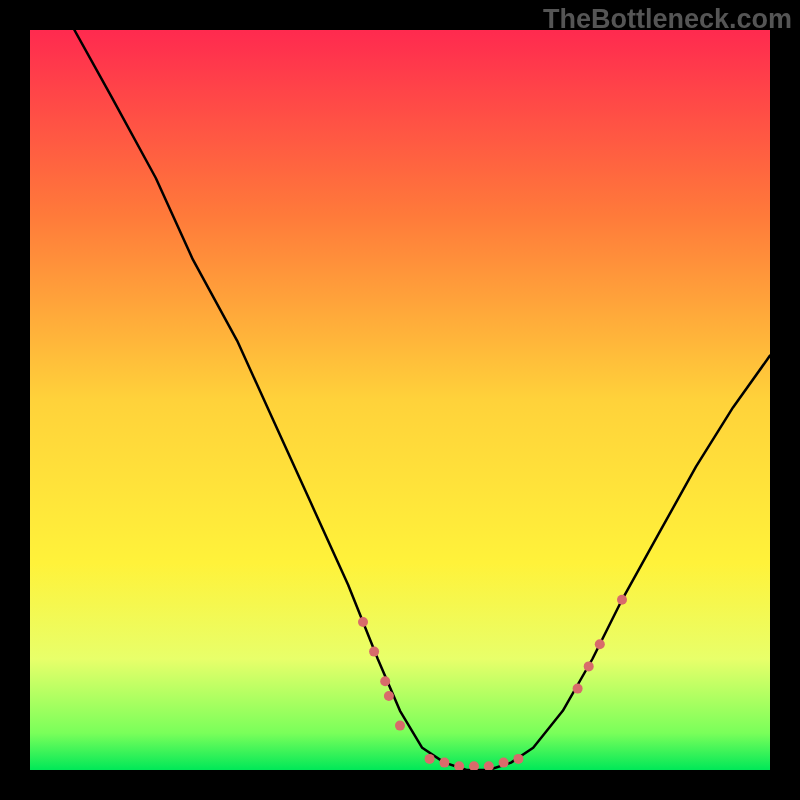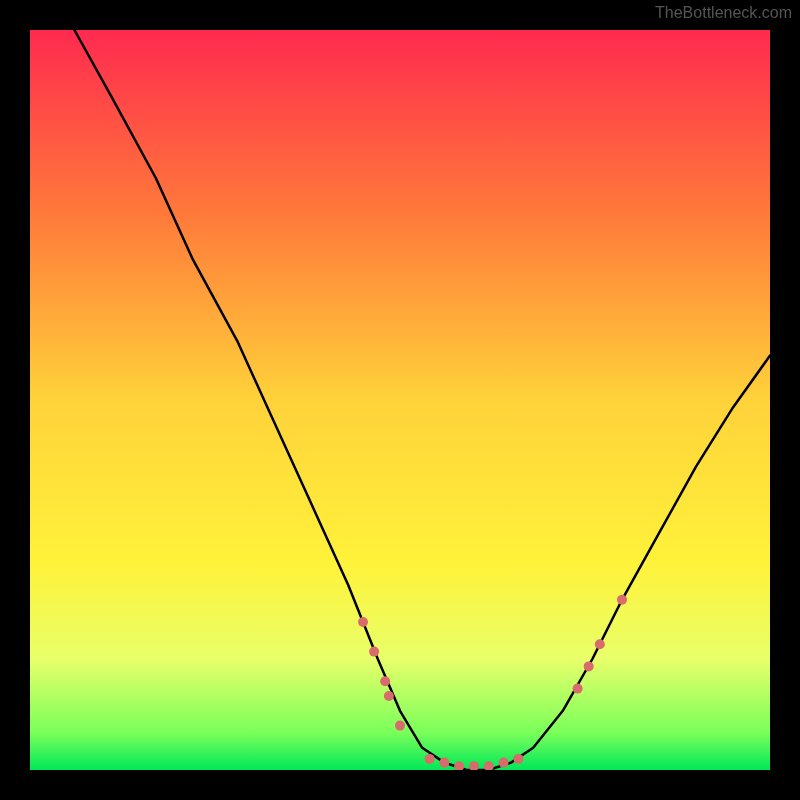--- a/index.html
+++ b/index.html
@@ -9,22 +9,22 @@
     height: 800px;
     background: #000;
     position: relative;
     font-family: Arial, sans-serif;
   }
   .watermark {
     position: absolute;
     top: 4px;
     right: 8px;
     color: #555;
-    font-size: 16px;
-    font-weight: 400;
+    font-size: 27px;
+    font-weight: 700;
     z-index: 10;
   }
   .plot-area {
     position: absolute;
     left: 30px;
     top: 30px;
     width: 740px;
     height: 740px;
   }
   svg {

